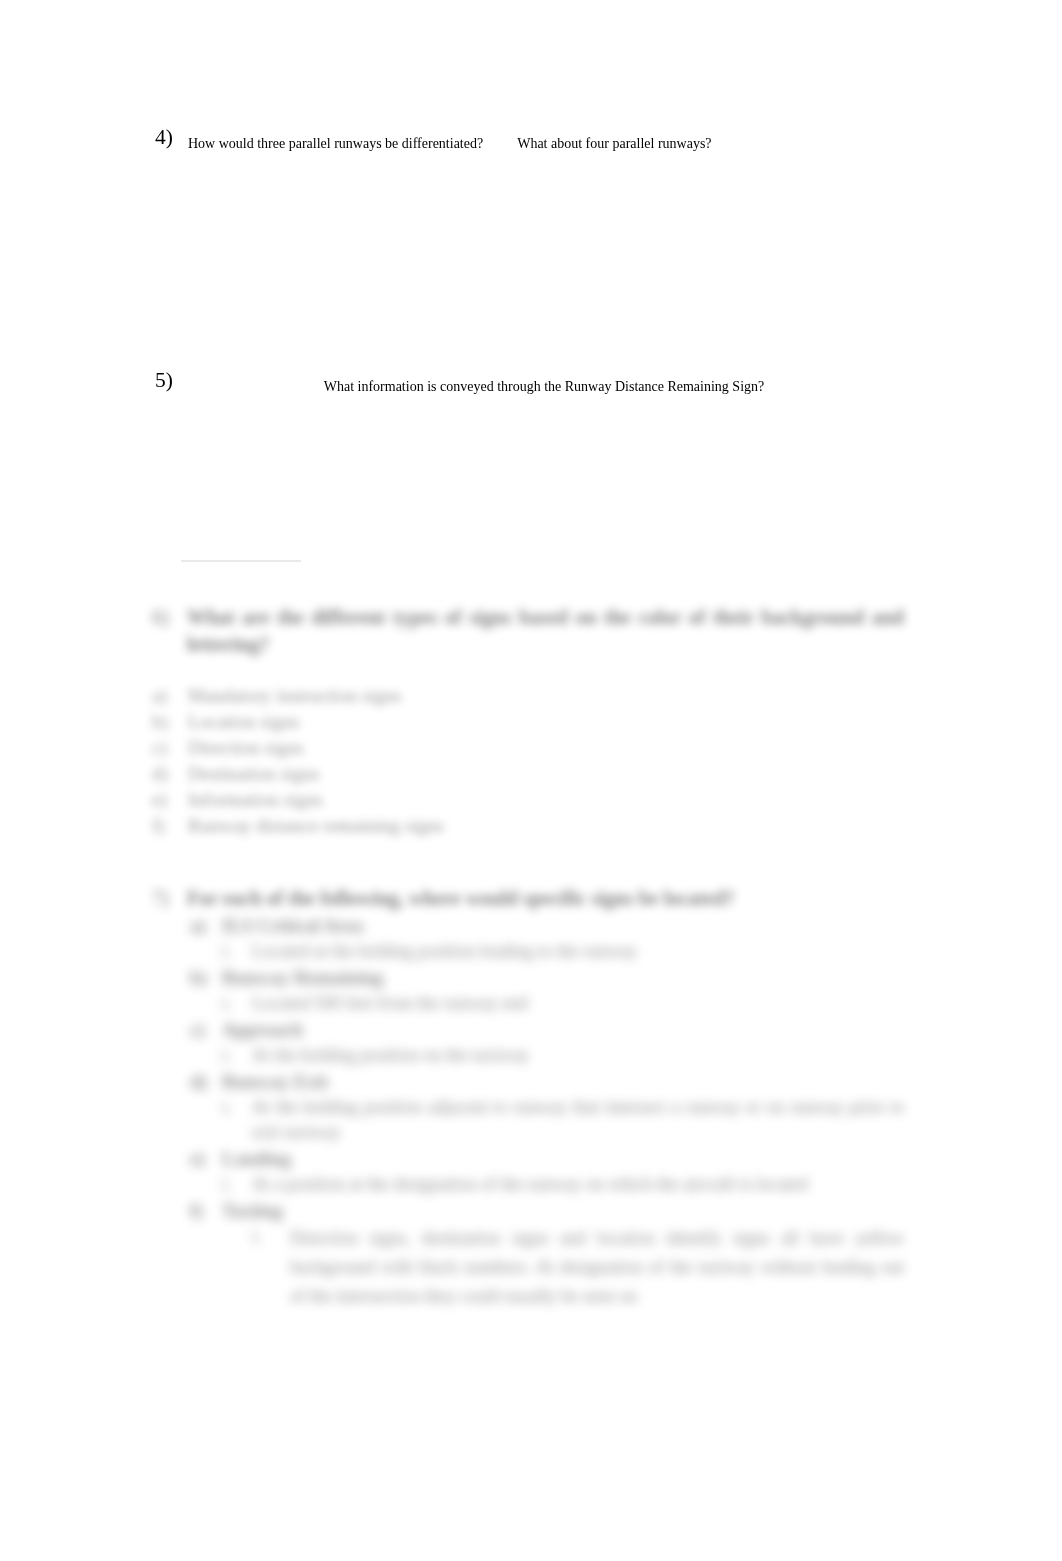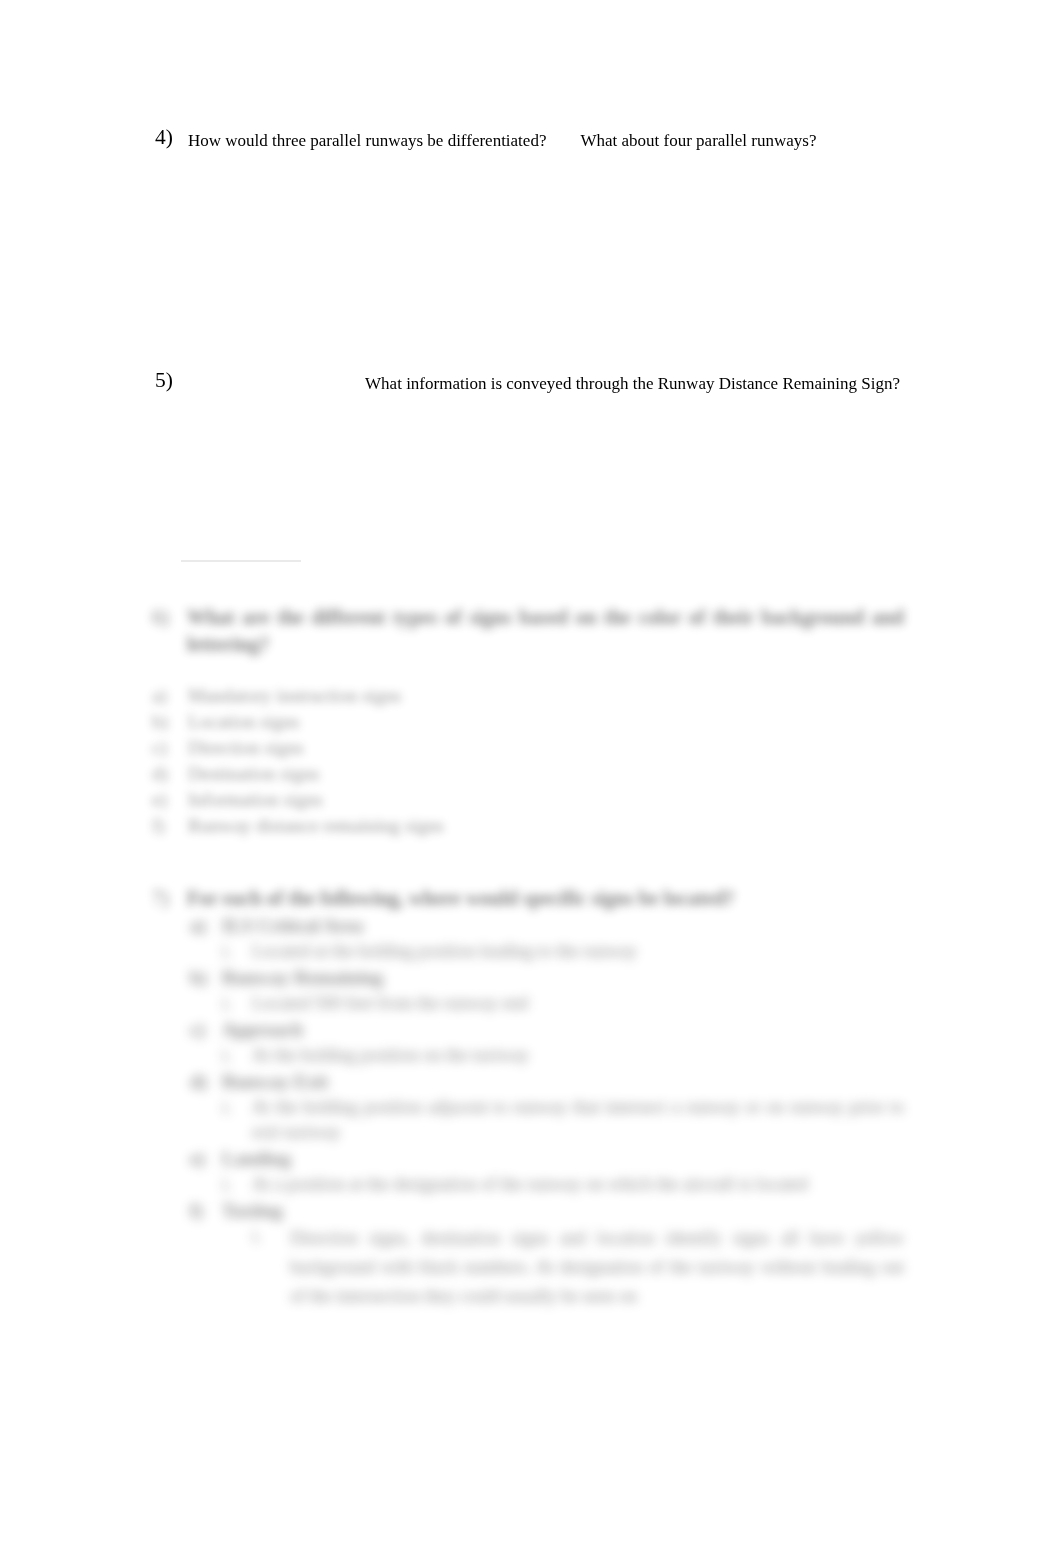--- a/index.html
+++ b/index.html
@@ -25,32 +25,32 @@
     display: flex;
     align-items: flex-start;
   }
   .qnum {
     width: 33px;
     flex: 0 0 33px;
     font-size: 21.5px;
     line-height: 27px;
   }
   .qtext {
-    font-size: 17px;
-    line-height: 33px;
+    font-size: 14px;
+    line-height: 39px;
     text-align: justify;
     text-justify: inter-word;
   }
 
   #q4 { left: 155px; top: 124px; width: 745px; }
   #q4 .qtext { width: 712px; }
   #q4 .qtext .spacer { display: inline-block; width: 34px; }
 
   #q5 { left: 155px; top: 367px; width: 745px; }
-  #q5 .qtext { width: 712px; text-align: right; }
+  #q5 .qtext { width: 712px; text-align: center; }
 
   
   .hrule {
     position: absolute;
     left: 181px;
     top: 560px;
     width: 120px;
     height: 2px;
     background: #eaeaea;
   }

